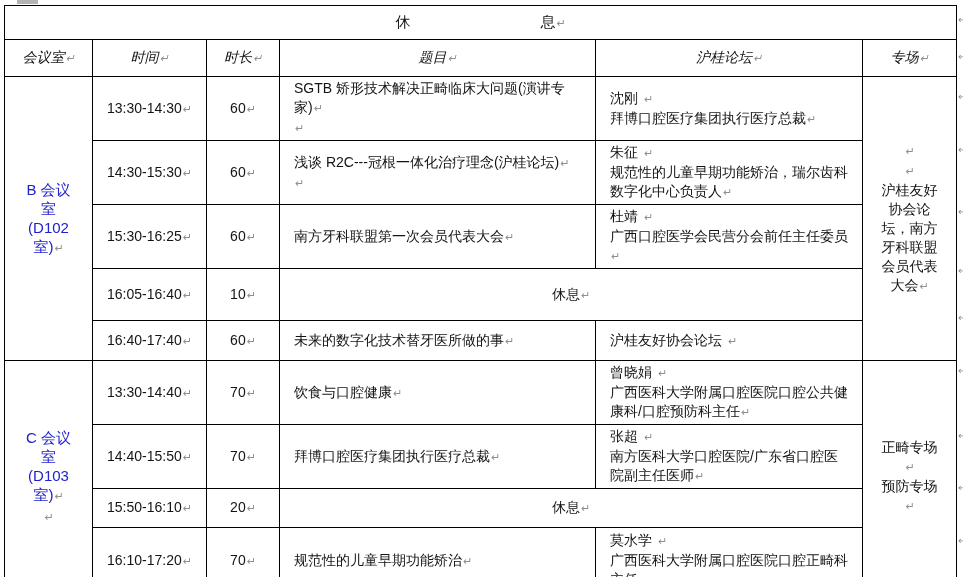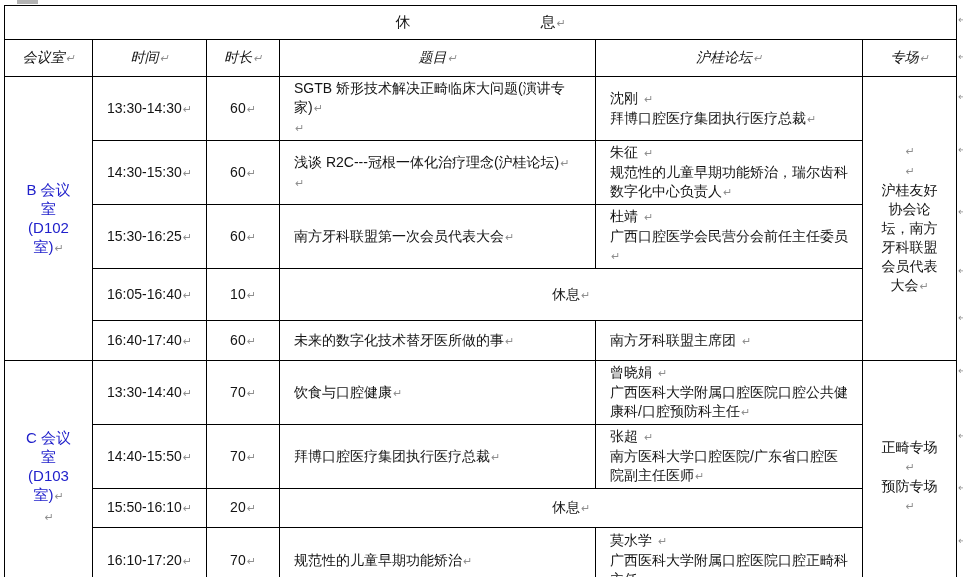--- a/index.html
+++ b/index.html
@@ -114,21 +114,21 @@
     <td colspan="2" class="c"><span>休息</span><span class="pm">↵</span></td>
   </tr>
 
   <tr style="height:40px">
     <td class="c"><span>16:40-17:40</span><span class="pm">↵</span></td>
     <td class="c"><span>60</span><span class="pm">↵</span></td>
     <td>
       <div><span>未来的数字化技术替牙医所做的事</span><span class="pm">↵</span></div>
     </td>
     <td>
-      <div class="name-line"><span>南方牙科联盟主席团</span><span class="pm">↵</span></div>
+      <div class="name-line"><span>沪桂友好协会论坛</span><span class="pm">↵</span></div>
     </td>
   </tr>
 
   <tr style="height:64px">
     <td rowspan="4" class="room-cell">
       <div><span>C 会议室</span></div>
       <div><span>(D103 室)</span><span class="pm">↵</span></div>
       <div class="pm-line"><span class="pm">↵</span></div>
     </td>
     <td class="c"><span>13:30-14:40</span><span class="pm">↵</span></td>

